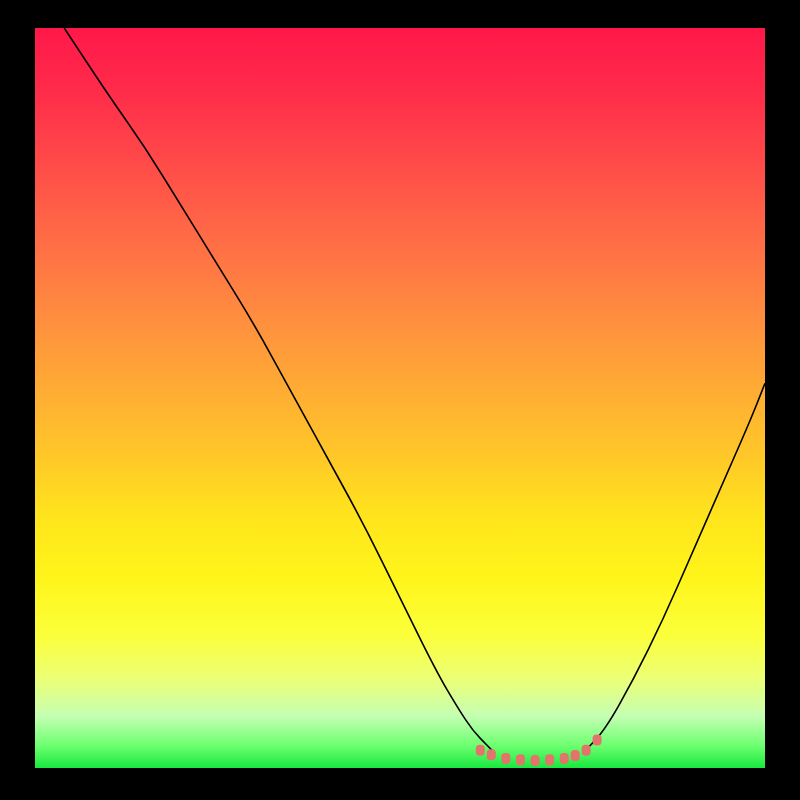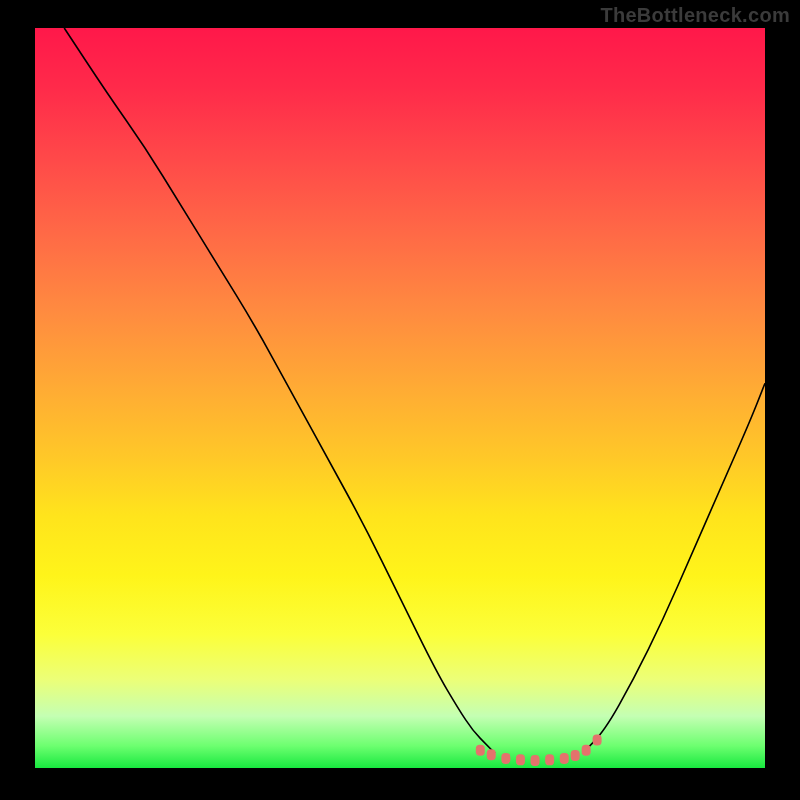--- a/index.html
+++ b/index.html
@@ -67,21 +67,20 @@
   }
   .marker {
     fill: #e4736c;
   }
 </style>
 </head>
 <body>
 
 <div class="frame">
 
-  <div class="watermark">TheBottleneck.com</div>
 
   <div class="plot">
     <svg viewBox="0 0 730 740" preserveAspectRatio="none">
       <path id="curve-left" class="curve" d="M 29.2 0 Q 29.2 0 51.1 33.30000000000001 Q 73 66.60000000000002 91.25 92.5 Q 109.5 118.39999999999998 127.75 148 Q 146 177.60000000000002 164.25 207.2 Q 182.5 236.79999999999995 200.75 266.4 Q 219 296 237.25 329.29999999999995 Q 255.49999999999997 362.59999999999997 273.75 395.9 Q 292 429.2 310.25 462.5 Q 328.5 495.79999999999995 346.75 532.8 Q 365 569.8 383.25 606.8 Q 401.50000000000006 643.8 412.45000000000005 662.3 Q 423.4 680.8 430.7 691.9 Q 438 703 445.3 710.4 Q 452.6 717.8 456.25 721.5 T 459.9 725.2"></path>
       <path id="curve-right" class="curve" d="M 547.5 725.2 Q 547.5 725.2 558.45 714.1 Q 569.4 703 584 677.1 Q 598.5999999999999 651.2 613.1999999999999 621.6 Q 627.8 592 642.4 558.7 Q 657 525.4 671.5999999999999 492.1 Q 686.1999999999999 458.8 700.8 425.5 Q 715.4 392.20000000000005 722.7 373.70000000000005 T 730 355.2"></path>
       <g id="markers">
           <rect x="440.8" y="716.74" width="9" height="11" rx="4" class="marker"></rect>
           <rect x="451.75" y="721.18" width="9" height="11" rx="4" class="marker"></rect>
           <rect x="466.35" y="724.88" width="9" height="11" rx="4" class="marker"></rect>
           <rect x="480.95000000000005" y="726.36" width="9" height="11" rx="4" class="marker"></rect>

